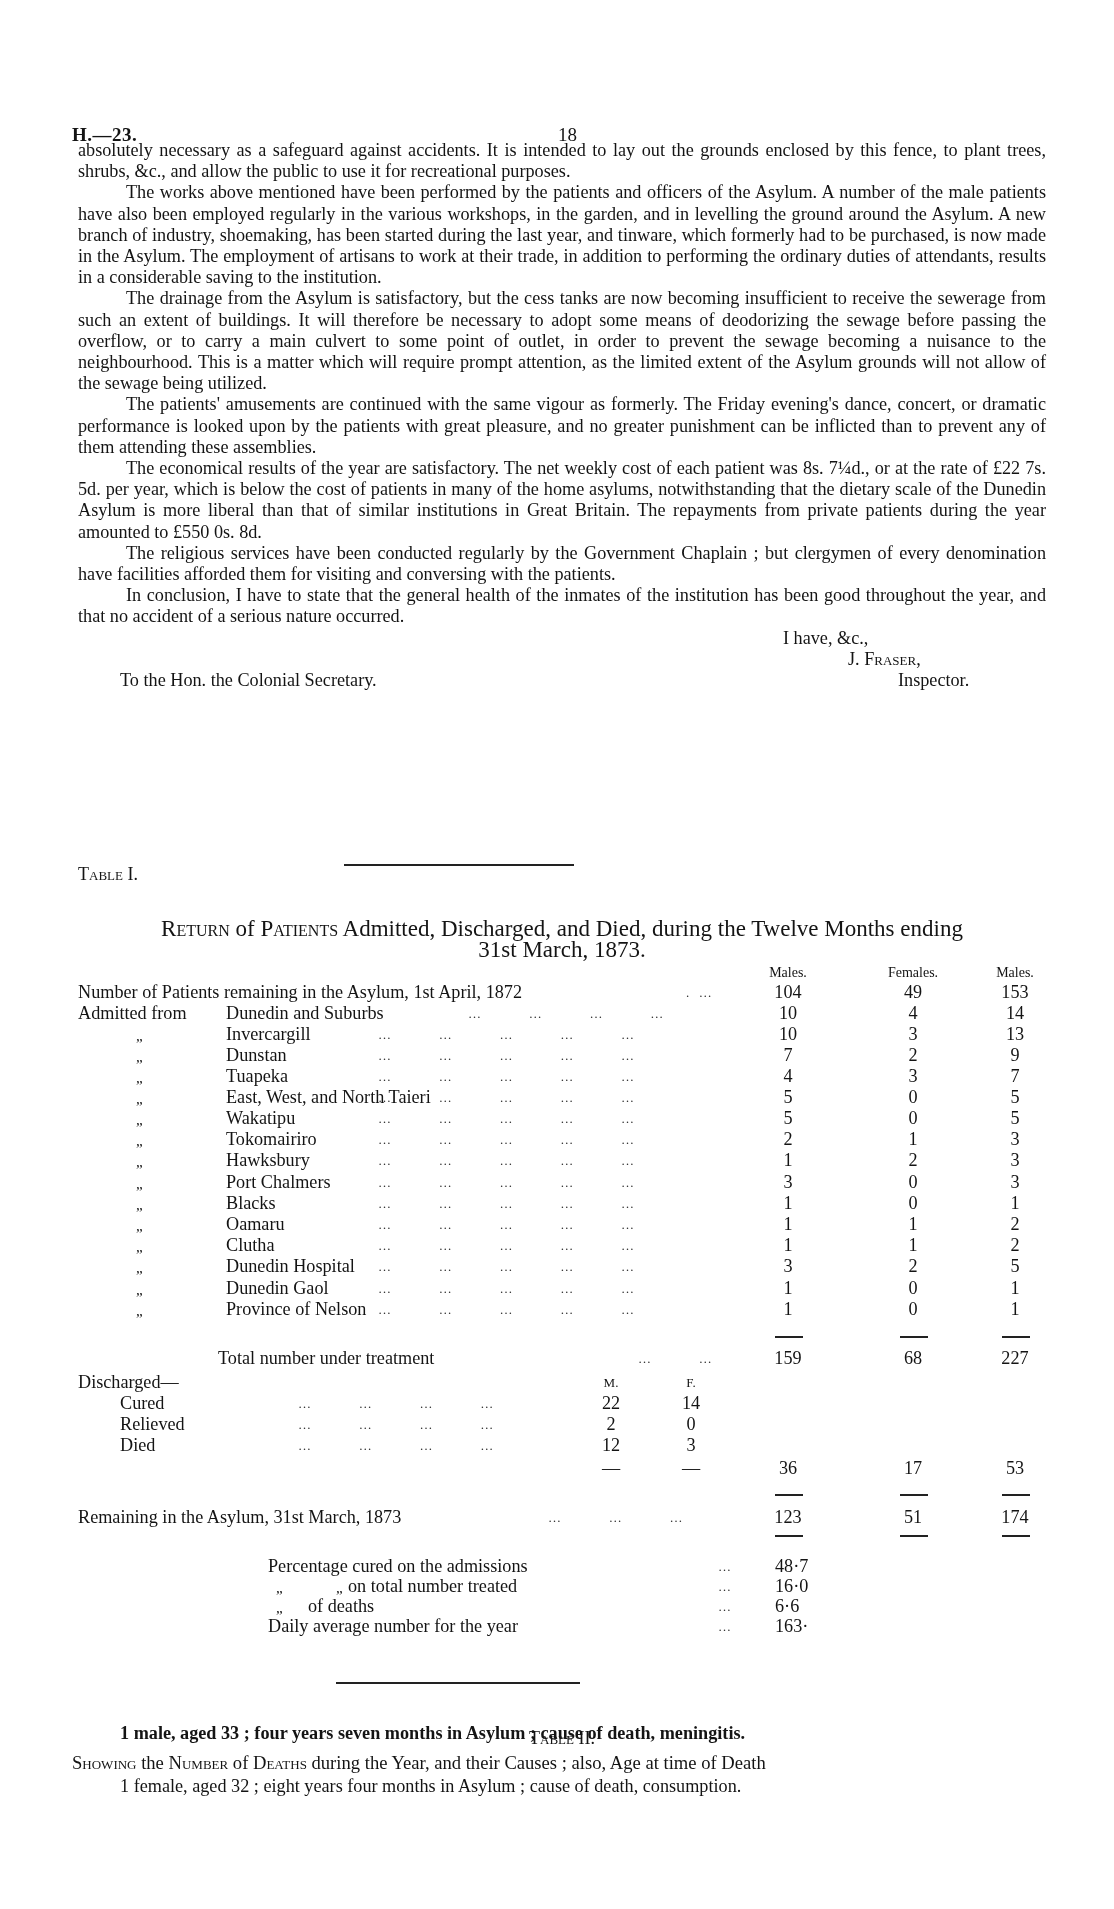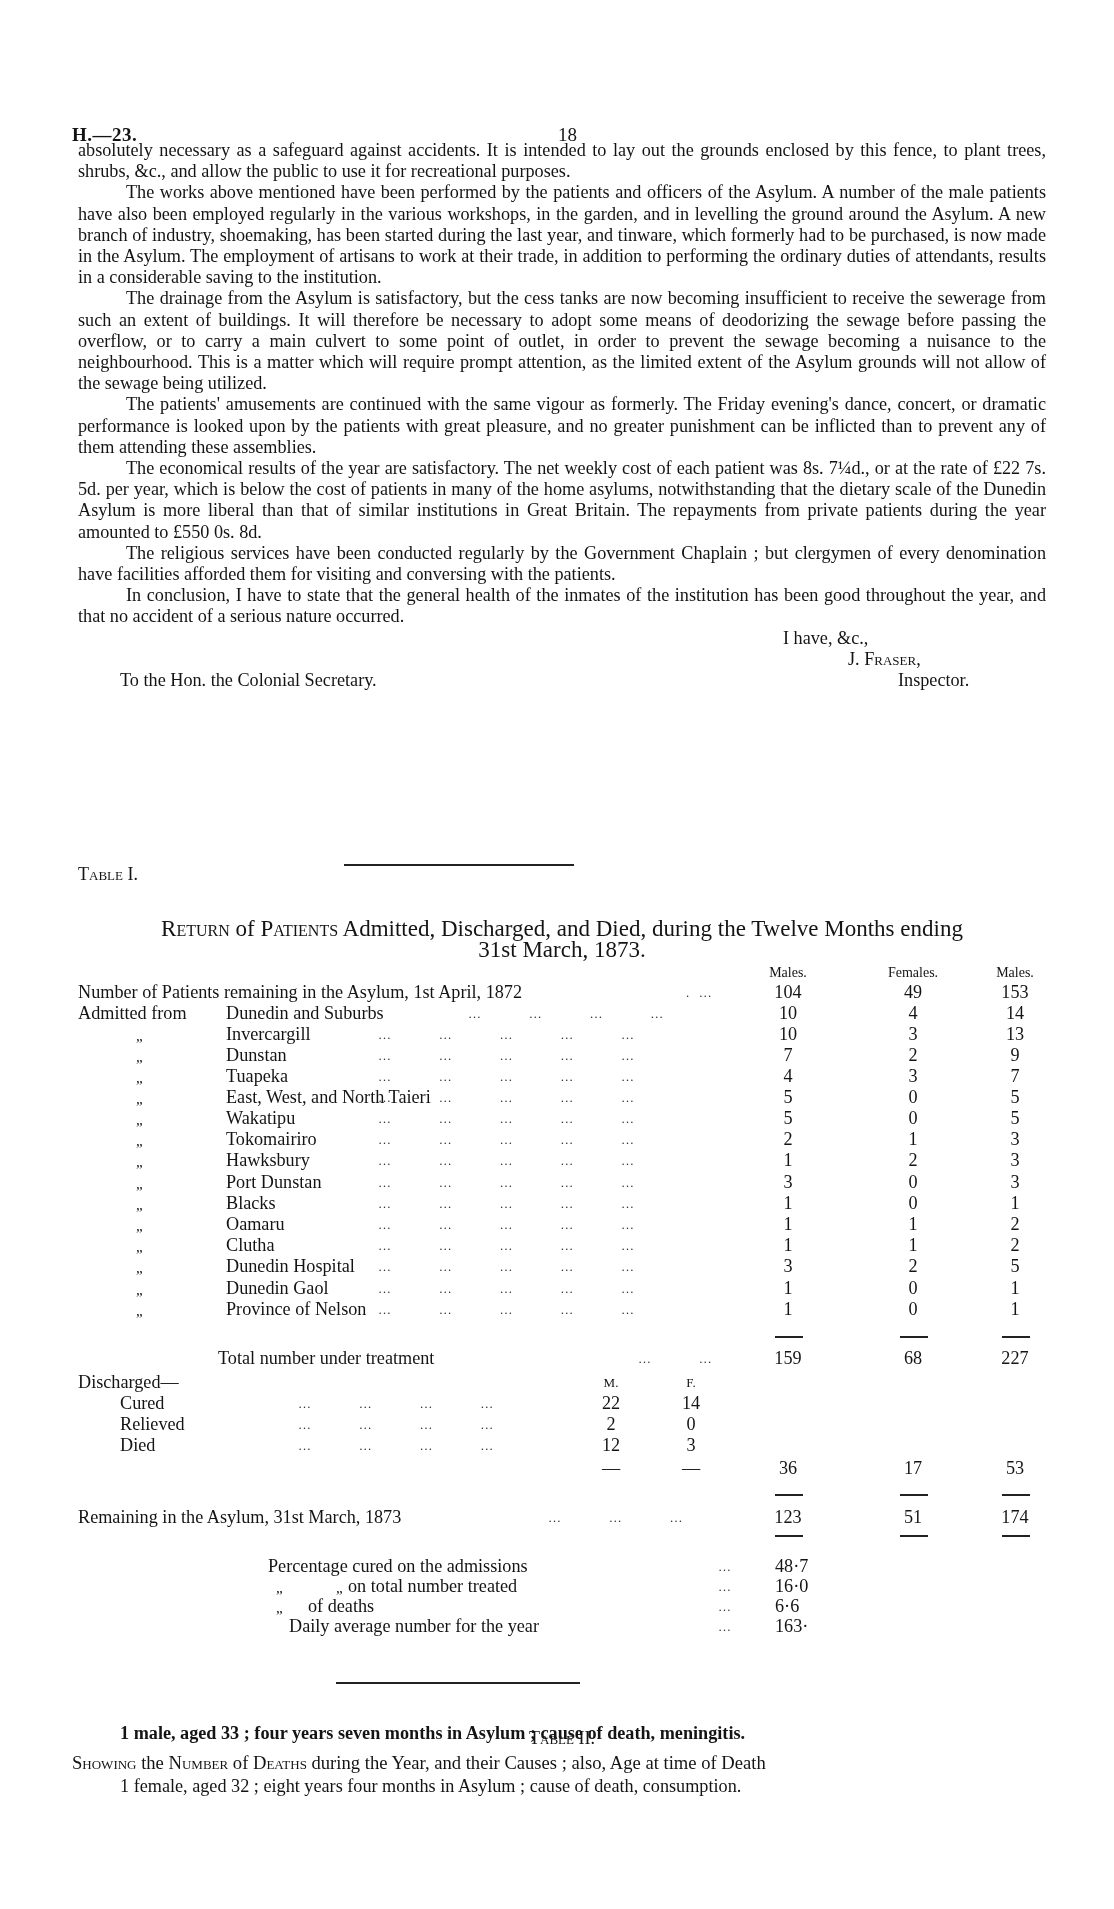--- a/index.html
+++ b/index.html
@@ -165,21 +165,21 @@
       <div class="row" style="top:1150.4px;">
         <span class="ditto">„</span>
         <span class="place">Hawksbury</span>
         <span class="dots" style="left:300px;">…&nbsp;&nbsp;&nbsp;&nbsp;&nbsp;&nbsp;&nbsp;&nbsp;&nbsp;&nbsp;&nbsp;…&nbsp;&nbsp;&nbsp;&nbsp;&nbsp;&nbsp;&nbsp;&nbsp;&nbsp;&nbsp;&nbsp;…&nbsp;&nbsp;&nbsp;&nbsp;&nbsp;&nbsp;&nbsp;&nbsp;&nbsp;&nbsp;&nbsp;…&nbsp;&nbsp;&nbsp;&nbsp;&nbsp;&nbsp;&nbsp;&nbsp;&nbsp;&nbsp;&nbsp;…</span>
         <span class="num c-m">1</span>
         <span class="num c-f">2</span>
         <span class="num c-t">3</span>
       </div>
       <div class="row" style="top:1171.6000000000001px;">
         <span class="ditto">„</span>
-        <span class="place">Port Dunstan</span>
+        <span class="place">Port Chalmers</span>
         <span class="dots" style="left:300px;">…&nbsp;&nbsp;&nbsp;&nbsp;&nbsp;&nbsp;&nbsp;&nbsp;&nbsp;&nbsp;&nbsp;…&nbsp;&nbsp;&nbsp;&nbsp;&nbsp;&nbsp;&nbsp;&nbsp;&nbsp;&nbsp;&nbsp;…&nbsp;&nbsp;&nbsp;&nbsp;&nbsp;&nbsp;&nbsp;&nbsp;&nbsp;&nbsp;&nbsp;…&nbsp;&nbsp;&nbsp;&nbsp;&nbsp;&nbsp;&nbsp;&nbsp;&nbsp;&nbsp;&nbsp;…</span>
         <span class="num c-m">3</span>
         <span class="num c-f">0</span>
         <span class="num c-t">3</span>
       </div>
       <div class="row" style="top:1192.8000000000002px;">
         <span class="ditto">„</span>
         <span class="place">Blacks</span>
         <span class="dots" style="left:300px;">…&nbsp;&nbsp;&nbsp;&nbsp;&nbsp;&nbsp;&nbsp;&nbsp;&nbsp;&nbsp;&nbsp;…&nbsp;&nbsp;&nbsp;&nbsp;&nbsp;&nbsp;&nbsp;&nbsp;&nbsp;&nbsp;&nbsp;…&nbsp;&nbsp;&nbsp;&nbsp;&nbsp;&nbsp;&nbsp;&nbsp;&nbsp;&nbsp;&nbsp;…&nbsp;&nbsp;&nbsp;&nbsp;&nbsp;&nbsp;&nbsp;&nbsp;&nbsp;&nbsp;&nbsp;…</span>
         <span class="num c-m">1</span>
@@ -291,21 +291,21 @@
         <span class="dots" style="left:640px;">…</span>
         <span class="num c-m" style="text-align:left; left:697px;">16·0</span>
       </div>
       <div class="row" style="top:1596px;">
         <span class="ditto" style="left:198px;">„</span>
         <span class="lbl" style="left:230px;">of deaths</span>
         <span class="dots" style="left:640px;">…</span>
         <span class="num c-m" style="text-align:left; left:697px;">6·6</span>
       </div>
       <div class="row" style="top:1616px;">
-        <span class="lbl" style="left:190px;margin-left:21px;">Daily average number for the year</span>
+        <span class="lbl" style="left:190px;">Daily average number for the year</span>
         <span class="dots" style="left:640px;">…</span>
         <span class="num c-m" style="text-align:left; left:697px;">163·</span>
       </div>
     </div>
 
   <div id="t1-rows"></div>
 
   <div class="rule" style="left:258px; top:1682px; width:244px;"></div>
   <div class="t2-title sc">Table II.</div>
   <div class="t2-caption">

